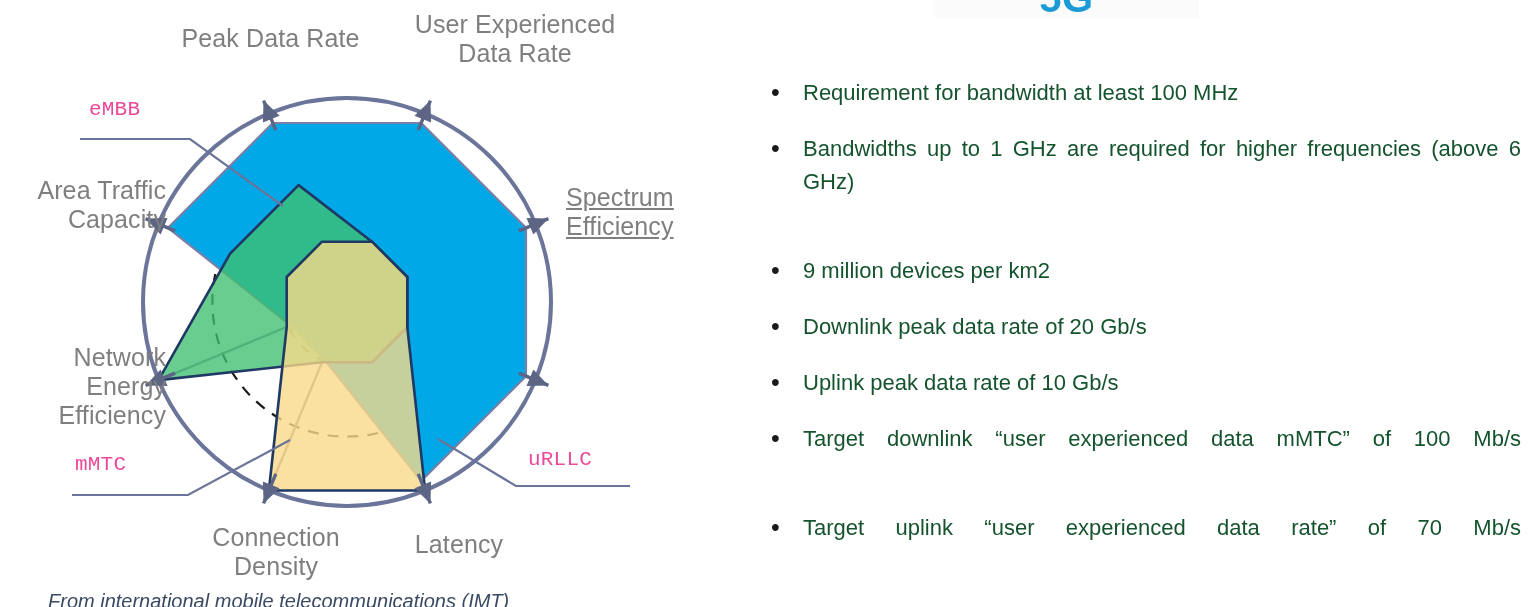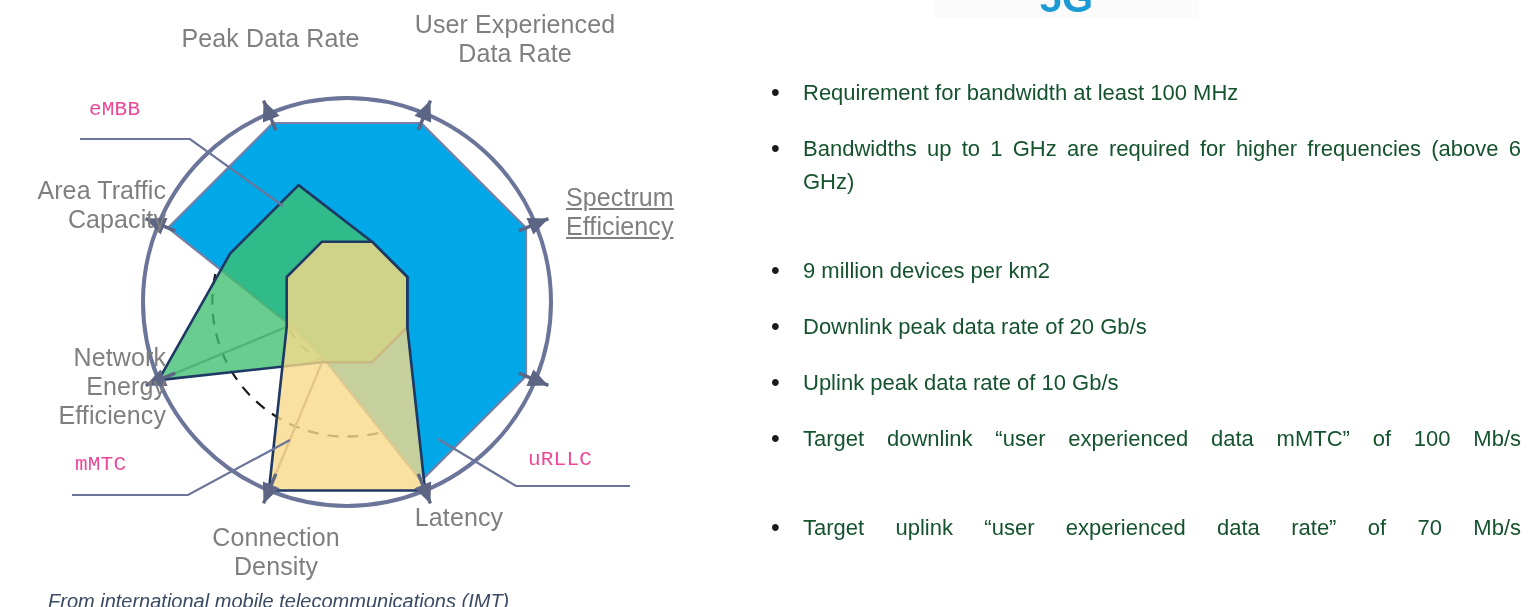--- a/index.html
+++ b/index.html
@@ -138,21 +138,21 @@
 
     <div class="axis-label" style="left:153px;top:24px;width:235px;">Peak Data Rate</div>
 
     <div class="axis-label" style="left:390px;top:10px;width:250px;">User Experienced
 Data Rate</div>
 
     <div class="axis-label rgt" style="left:566px;top:183px;width:190px;text-decoration:underline;">Spectrum
 Efficiency</div>
 
 
-    <div class="axis-label" style="left:379px;top:503px;width:160px;">Latency</div>
+    <div class="axis-label" style="left:379px;top:530px;width:160px;">Latency</div>
 
     <div class="axis-label" style="left:186px;top:523px;width:180px;">Connection
 Density</div>
 
     <div class="axis-label lft" style="left:-6px;top:343px;width:172px;">Network
 Energy
 Efficiency</div>
 
     <div class="axis-label lft" style="left:-6px;top:176px;width:172px;">Area Traffic
 Capacity</div>

